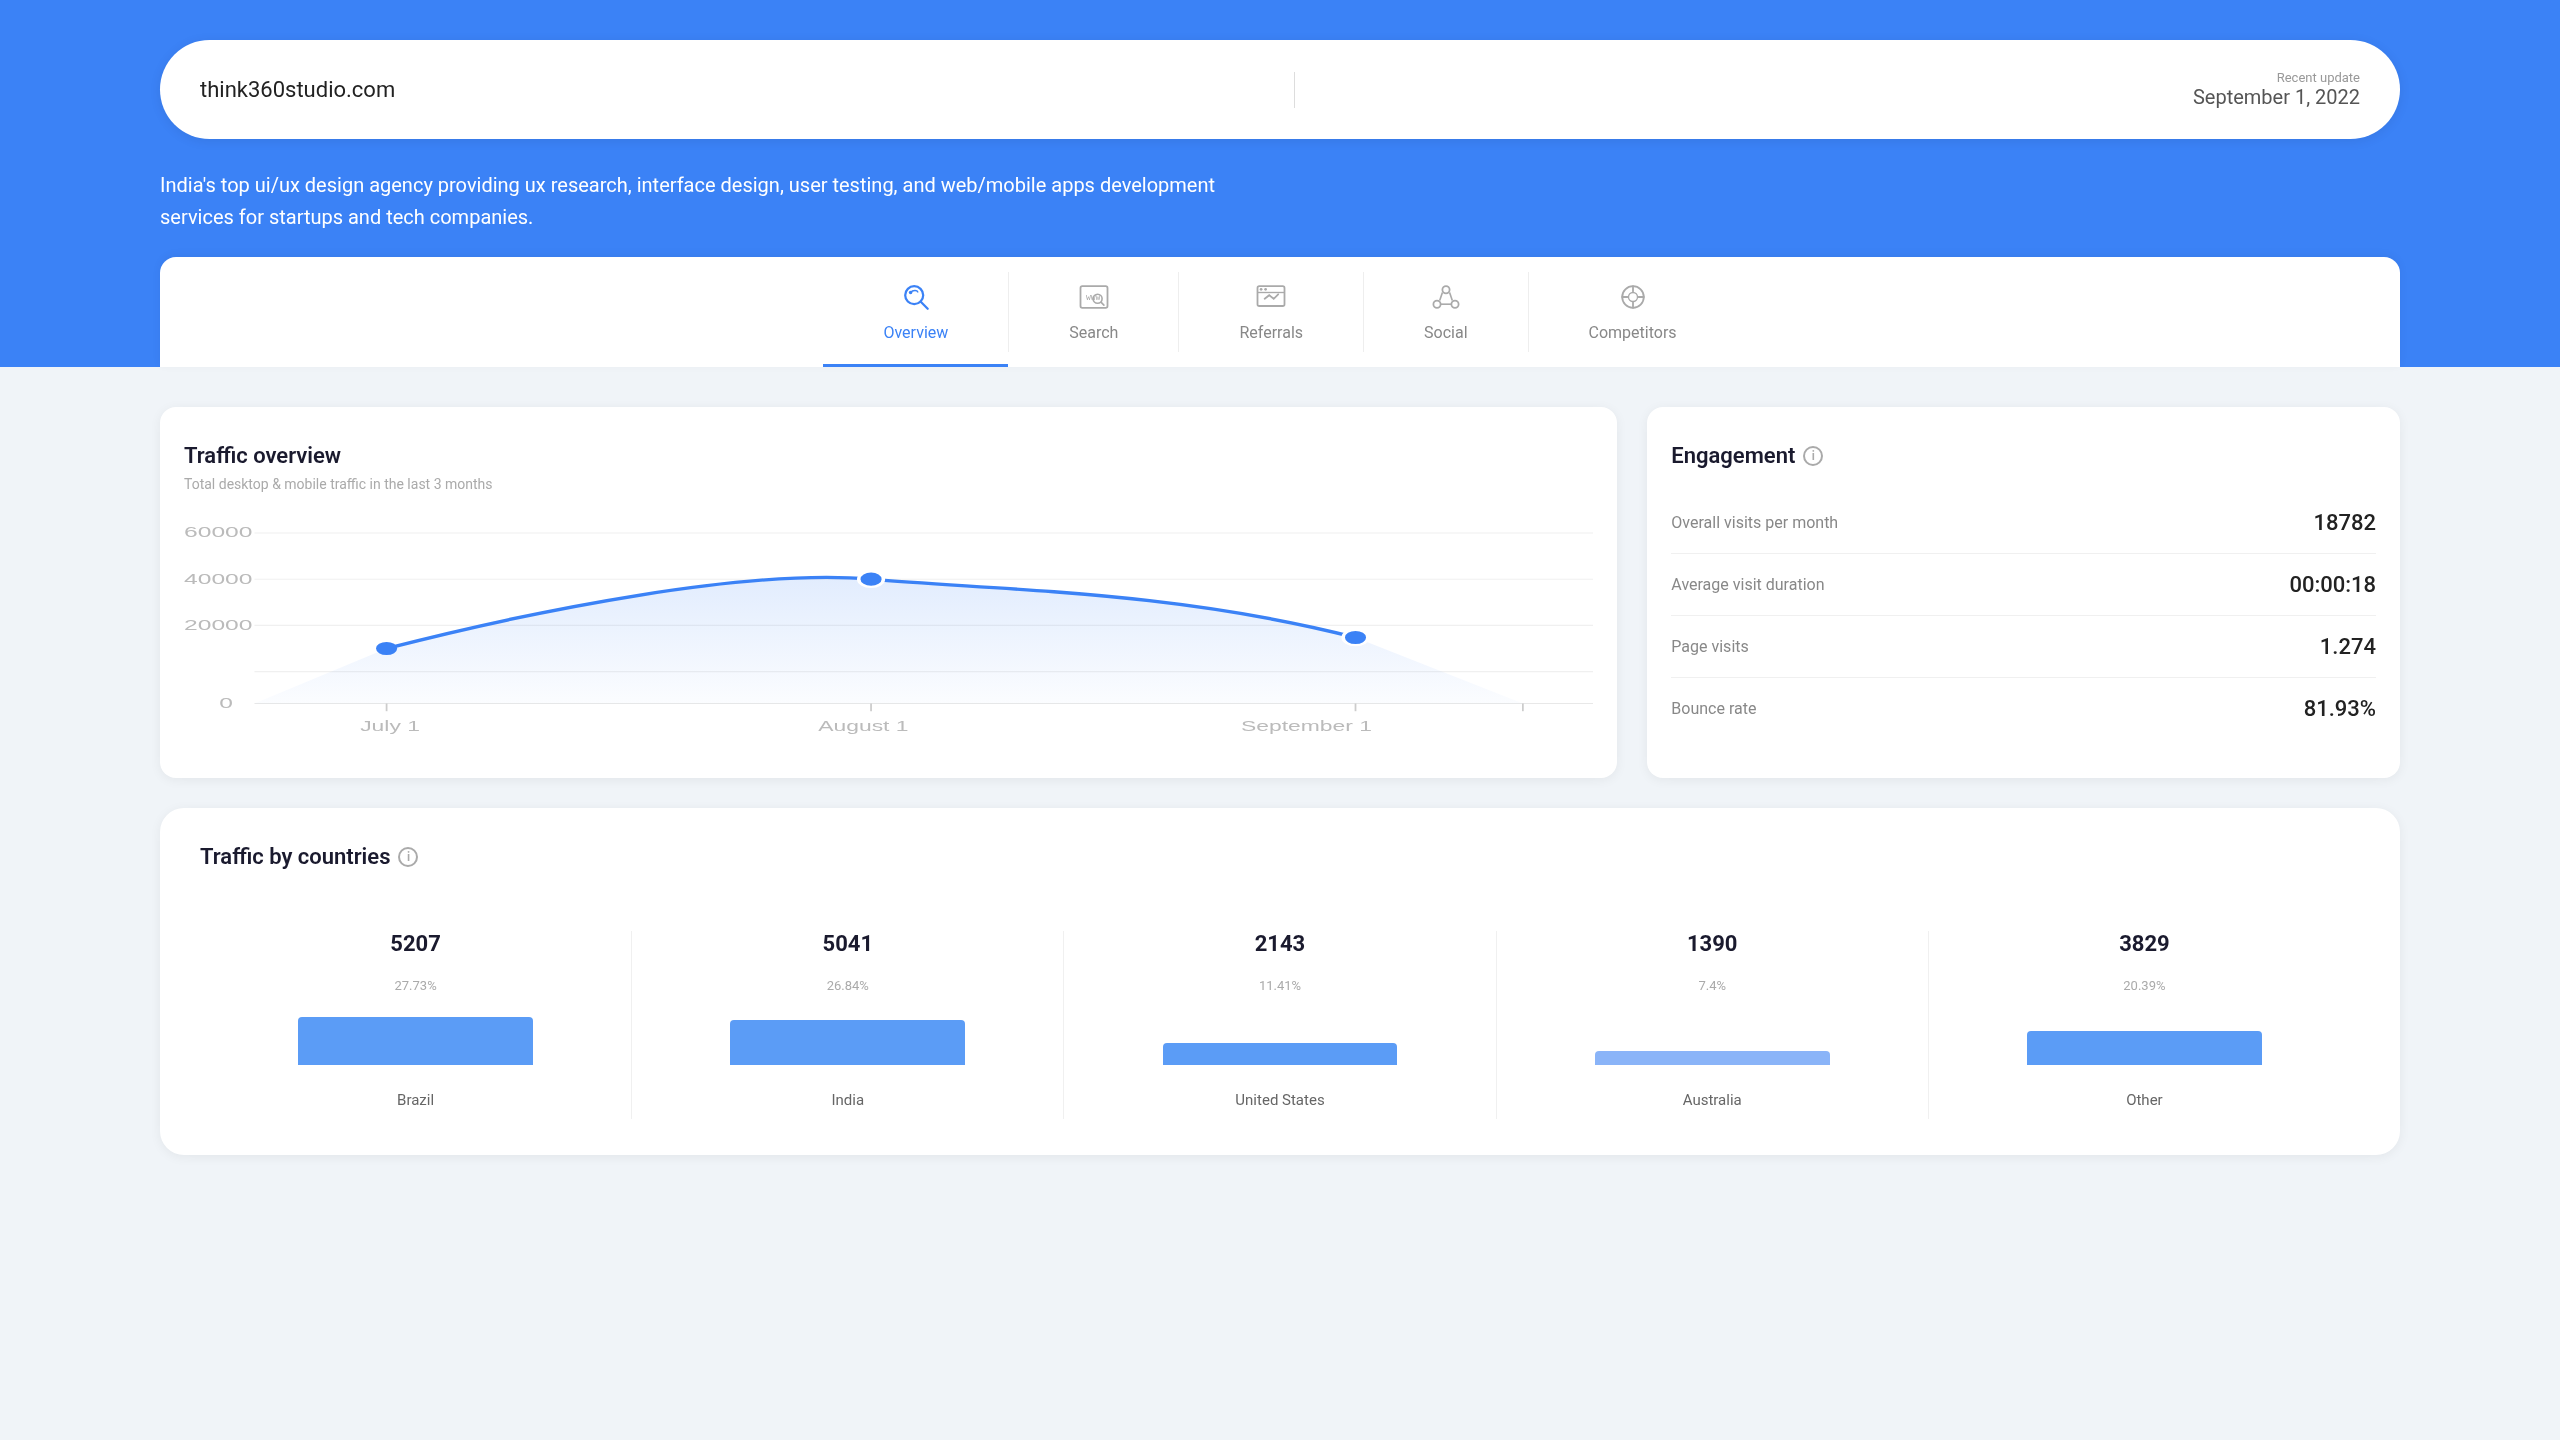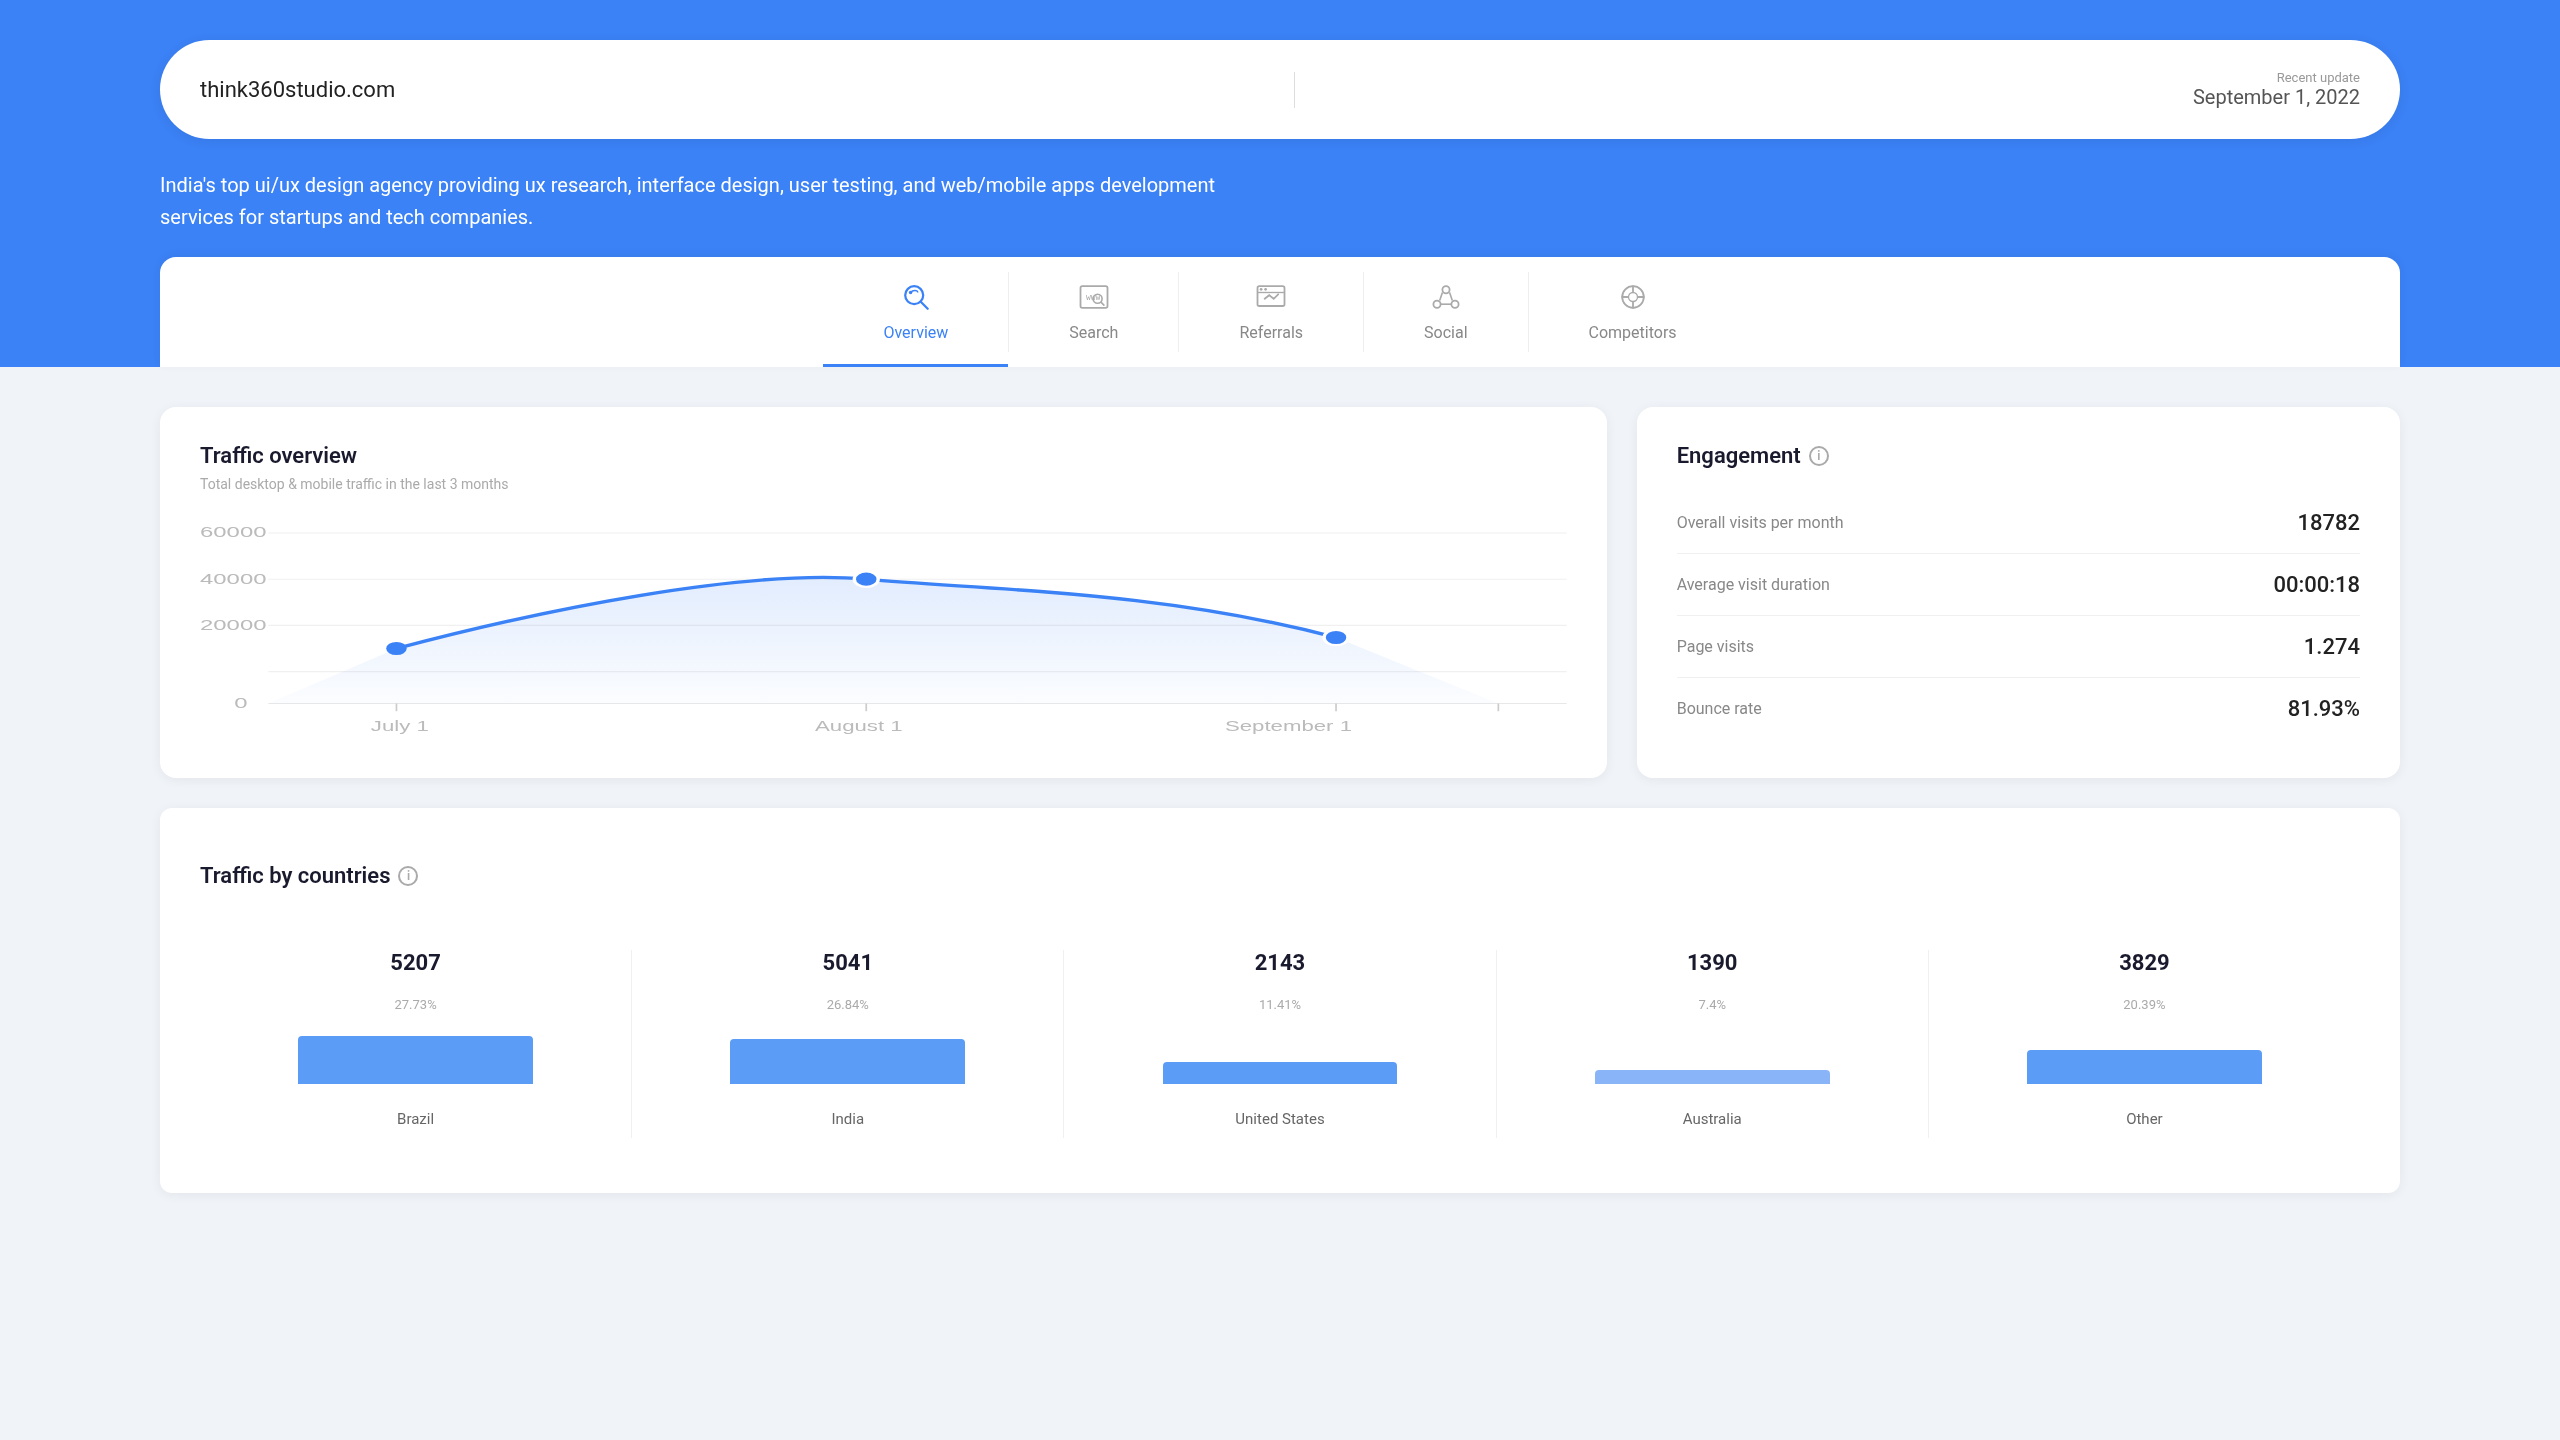--- a/index.html
+++ b/index.html
@@ -112,21 +112,21 @@
 
     .cards-row {
       display: flex;
       gap: 30px;
       margin-bottom: 30px;
     }
 
     .card {
       background: white;
       border-radius: 16px;
-      padding: 36px 40px;
+      padding: 36px 24px;
       box-shadow: 0 2px 12px rgba(0,0,0,0.06);
     }
 
     .traffic-overview-card {
       flex: 2;
     }
 
     .engagement-card {
       flex: 1;
     }
@@ -198,22 +198,22 @@
     }
 
     .engagement-value {
       font-size: 22px;
       color: #222;
       font-weight: 500;
     }
 
     .countries-card {
       background: white;
-      border-radius: 12px;
-      padding: 55px 40px;
+      border-radius: 24px;
+      padding: 36px 40px;
       box-shadow: 0 2px 12px rgba(0,0,0,0.06);
     }
 
     .countries-title {
       font-size: 22px;
       font-weight: 600;
       color: #1a1a2e;
       margin-bottom: 30px;
       display: flex;
       align-items: center;

